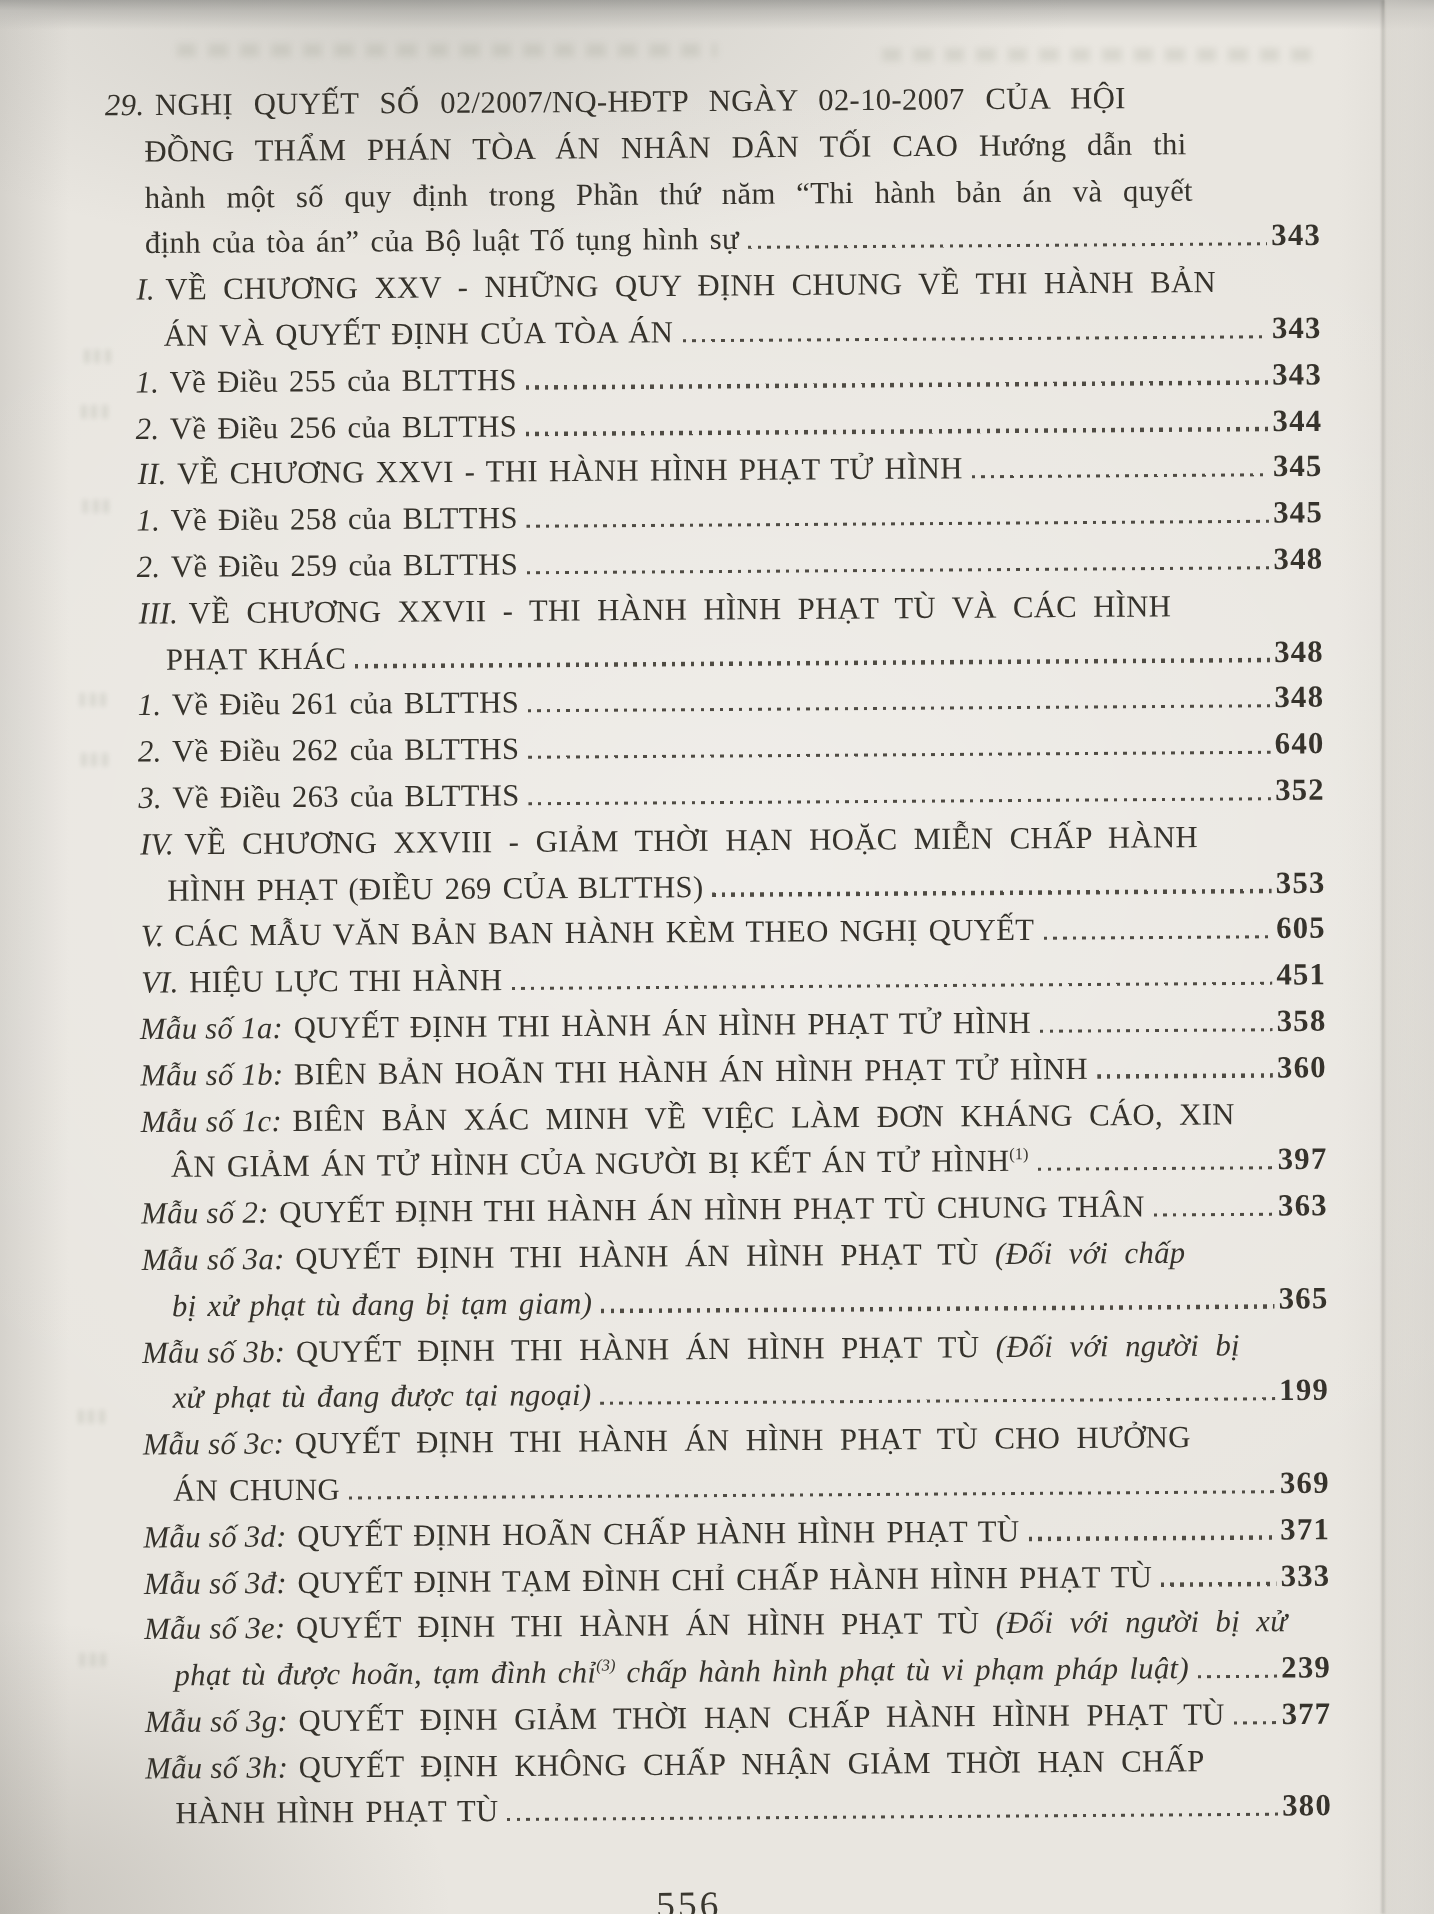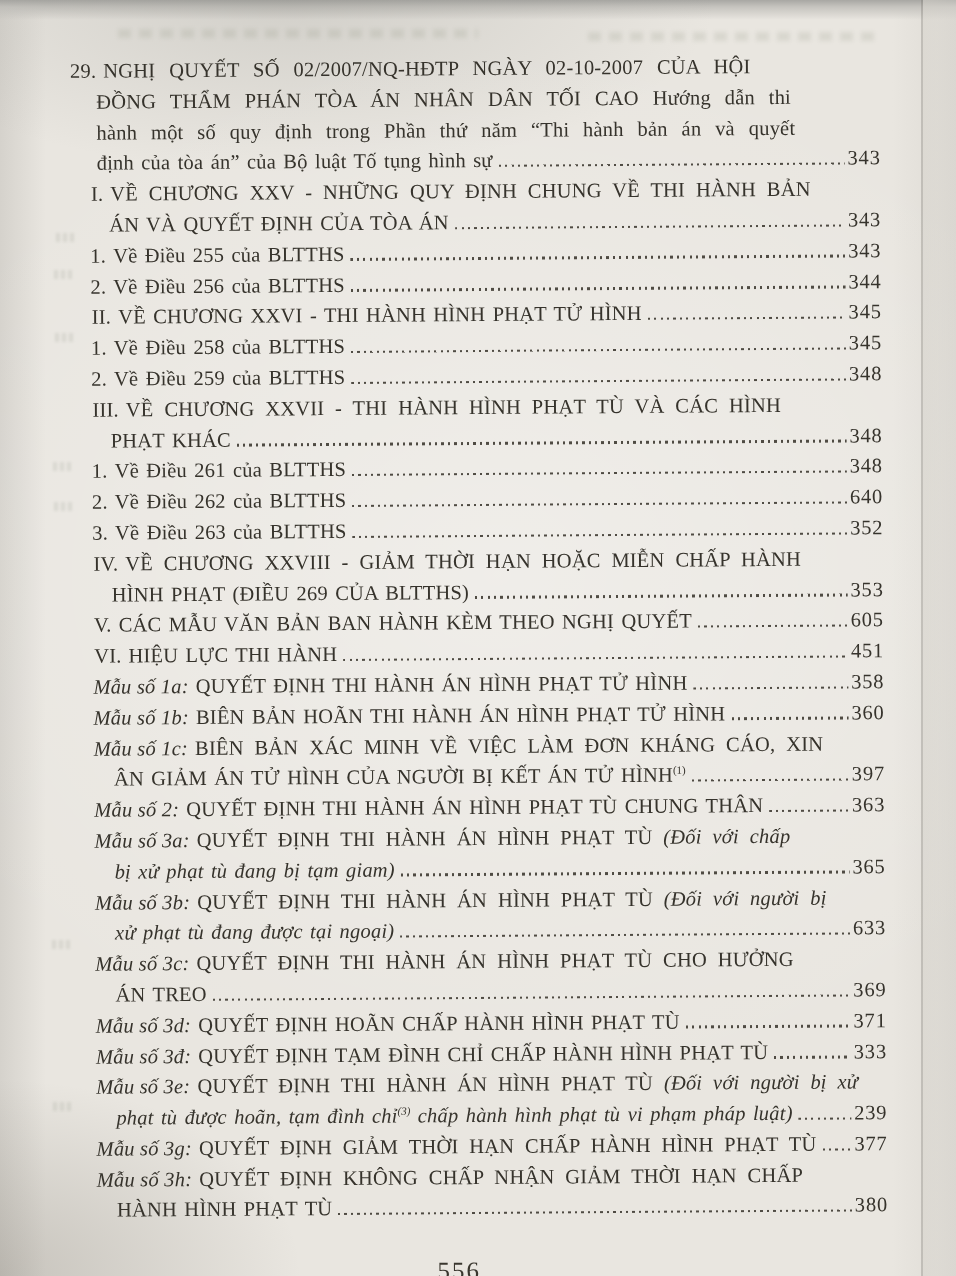--- a/index.html
+++ b/index.html
@@ -25,30 +25,30 @@
         background:repeating-linear-gradient(90deg, rgba(148,152,134,0.38) 0 13px, rgba(148,152,134,0) 13px 21px);}
   .ghost-mark{position:absolute;width:20px;height:9px;filter:blur(1.6px);opacity:.45;
         background:repeating-linear-gradient(90deg, rgba(135,140,125,0.40) 0 4px, rgba(135,140,125,0) 4px 7px);}
 
   .sheet{position:absolute;inset:0;transform:rotate(-0.4deg);transform-origin:50% 50%;}
 
   .toc{position:absolute;left:0;top:53px;right:0;padding-right:72px;}
   .entry{position:relative;}
   .line{display:flex;align-items:baseline;height:30.8px;line-height:30.8px;
         font-size:20.5px;letter-spacing:0.2px;}
-  .label{margin-right:7px;white-space:nowrap;flex-shrink:0;}
+  .label{margin-right:7px;white-space:nowrap;flex-shrink:0;font-style:italic;}
   .txt{white-space:nowrap;flex-shrink:0;min-width:0;}
   .seg{word-spacing:2px;}
   .spread .seg{word-spacing:5.5px;}
   .e-29 .spread .seg{word-spacing:8.5px;}
   .it, .label.it{font-style:italic;}
   sup.seg{font-size:11px;line-height:0;letter-spacing:0;word-spacing:0;}
   .leader{flex:1 1 14px;min-width:14px;height:2.4px;margin:0 3px 2px 6px;
         background:repeating-linear-gradient(90deg,#4f4b43 0 2.3px, rgba(0,0,0,0) 2.3px 6.4px);}
-  .page{white-space:nowrap;letter-spacing:0.8px;flex-shrink:0;}
+  .page{white-space:nowrap;letter-spacing:0.8px;flex-shrink:0;font-weight:bold;}
 
   .e-29{margin-left:100px;}  .e-29 .line:first-child{margin-left:-26px;}
   .e-rom{margin-left:112px;} .e-rom .line:first-child{margin-left:-18px;}
   .e-sub{margin-left:93px;}
   .e-mau{margin-left:113px;} .e-mau .line:first-child{margin-left:-20px;}
 
   .footer-page{position:absolute;left:433px;top:1257px;font-size:25px;
         letter-spacing:2px;color:#3a372f;}
 </style>
 </head>
@@ -245,30 +245,30 @@
         </div>
       </div>
       <div class="entry e-mau">
         <div class="line spread">
           <span class="label it">Mẫu số 3b:</span>
           <span class="txt"><span class="seg">QUYẾT ĐỊNH THI HÀNH ÁN HÌNH PHẠT TÙ </span><span class="seg it">(Đối với người bị</span></span>
         </div>
         <div class="line">
           <span class="txt"><span class="seg it">xử phạt tù đang được tại ngoại)</span></span>
           <span class="leader"></span>
-          <span class="page">633</span>
+          <span class="page">199</span>
         </div>
       </div>
       <div class="entry e-mau">
         <div class="line spread">
           <span class="label it">Mẫu số 3c:</span>
           <span class="txt"><span class="seg">QUYẾT ĐỊNH THI HÀNH ÁN HÌNH PHẠT TÙ CHO HƯỞNG</span></span>
         </div>
         <div class="line">
-          <span class="txt"><span class="seg">ÁN TREO</span></span>
+          <span class="txt"><span class="seg">ÁN CHUNG</span></span>
           <span class="leader"></span>
           <span class="page">369</span>
         </div>
       </div>
       <div class="entry e-mau">
         <div class="line">
           <span class="label it">Mẫu số 3d:</span>
           <span class="txt"><span class="seg">QUYẾT ĐỊNH HOÃN CHẤP HÀNH HÌNH PHẠT TÙ</span></span>
           <span class="leader"></span>
           <span class="page">371</span>

